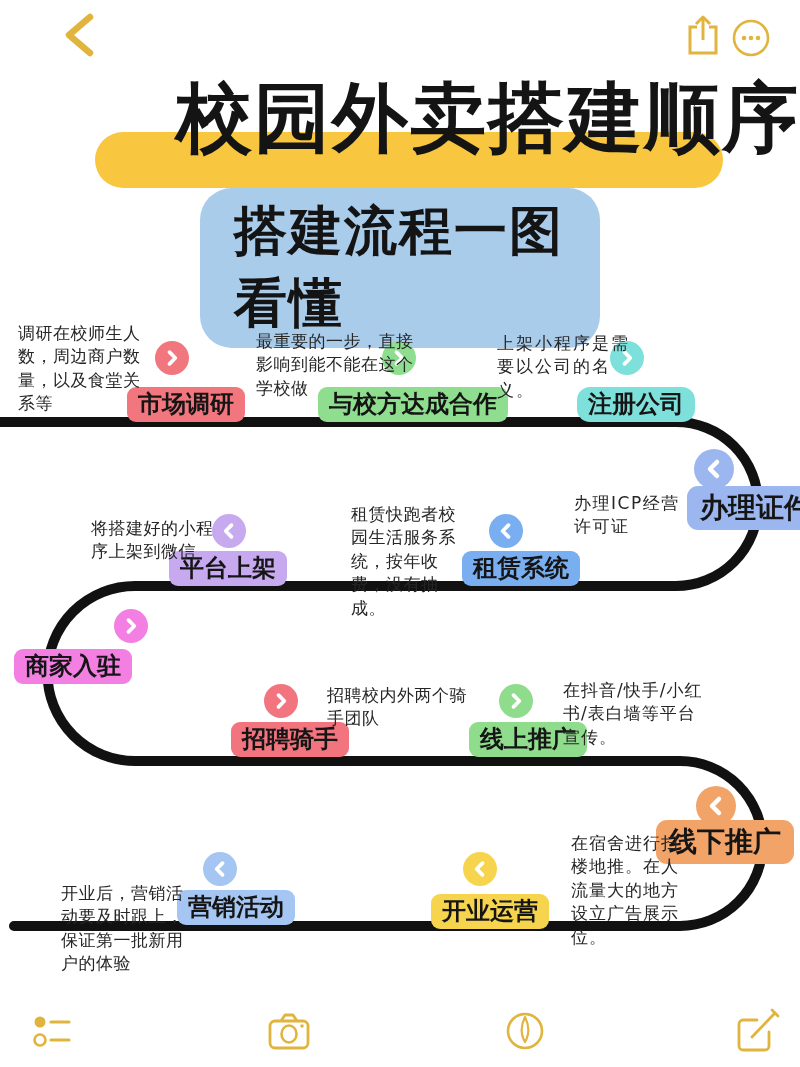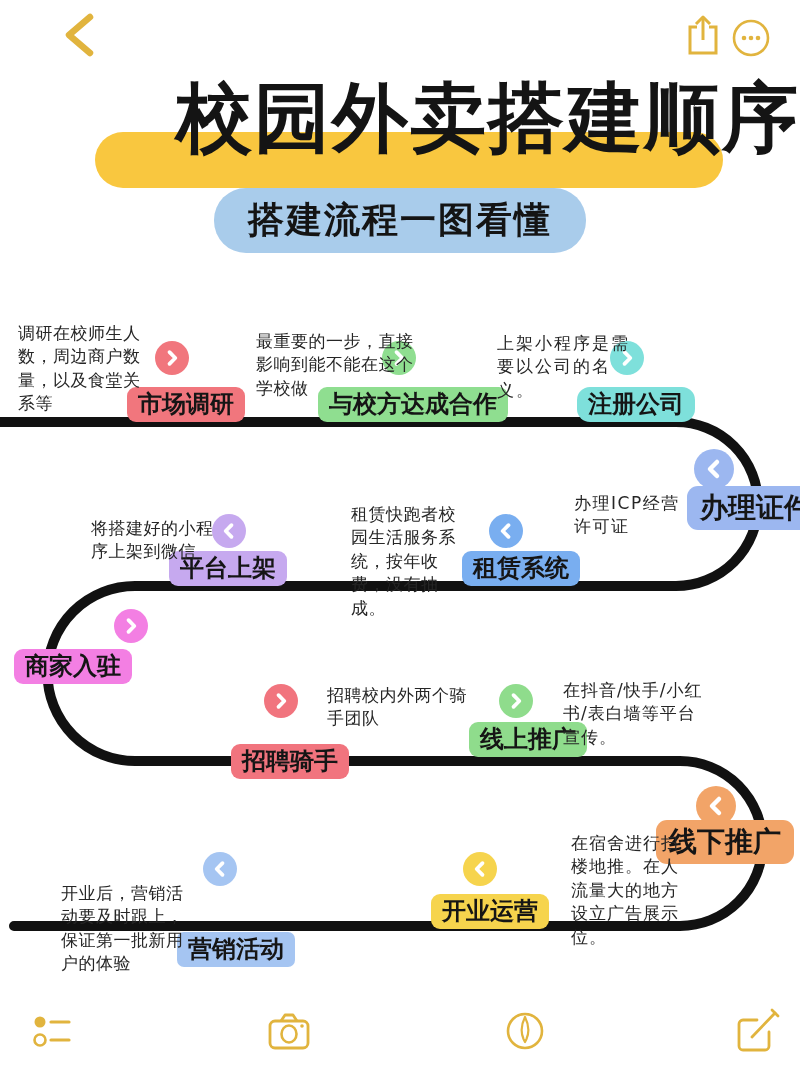--- a/index.html
+++ b/index.html
@@ -18,21 +18,21 @@
   .more-btn { left:731px; top:18px; width:40px; height:40px; }
 
   
   .title-wrap { position:absolute; top:80px; left:0; width:800px; text-align:right; }
   .title-highlight { position:absolute; left:95px; top:52px; width:628px; height:56px;
     background:#F9C73F; border-radius:28px; }
   .title-text { position:relative; font-size:76px; font-weight:900; color:#141414;
     letter-spacing:2px; line-height:1.0; }
   .subtitle-pill { position:absolute; top:188px; left:50%; transform:translateX(-50%);
     background:#A9CCEB; border-radius:32px; padding:8px 34px; }
-  .subtitle-text { font-size:36px; font-weight:900; color:#141414; letter-spacing:2px; }
+  .subtitle-text { font-size:53px; font-weight:900; color:#141414; letter-spacing:2px; }
 
   
   .snake { position:absolute; left:0; top:0; width:800px; height:1067px; }
 
   
   .chev { position:absolute; width:34px; height:34px; border-radius:50%;
     display:flex; align-items:center; justify-content:center; }
   .chev svg { width:20px; height:20px; }
   .chev.big { width:40px; height:40px; }
   .chev.big svg { width:24px; height:24px; }
@@ -44,22 +44,22 @@
 
   
   .c1 { left:155px; top:341px; } .c2 { left:382px; top:341px; } .c3 { left:610px; top:341px; }
   .c4 { left:694px; top:449px; } .c5 { left:489px; top:514px; } .c6 { left:212px; top:514px; }
   .c7 { left:114px; top:609px; } .c8 { left:264px; top:684px; } .c9 { left:499px; top:684px; }
   .c10 { left:696px; top:786px; } .c11 { left:463px; top:852px; } .c12 { left:203px; top:852px; }
 
   
   .l1 { left:127px; top:387px; } .l2 { left:318px; top:387px; } .l3 { left:577px; top:387px; }
   .l4 { left:687px; top:486px; } .l5 { left:462px; top:551px; } .l6 { left:169px; top:551px;text-align:right; }
-  .l7 { left:14px;  top:649px; } .l8 { left:231px; top:744px; } .l9 { left:469px; top:722px; }
-  .l10 { left:656px; top:820px; } .l11 { left:431px; top:894px; } .l12 { left:177px; top:932px;border-radius:7px; }
+  .l7 { left:14px;  top:649px; } .l8 { left:231px; top:722px; } .l9 { left:469px; top:722px; }
+  .l10 { left:656px; top:820px; } .l11 { left:431px; top:894px; } .l12 { left:177px; top:890px; }
 
   
   .n1 { left:18px;  top:322px; width:132px; }
   .n2 { left:256px; top:330px; width:162px; }
   .n3 { left:497px; top:332px; width:142px; letter-spacing:2px; }
   .n4 { left:574px; top:492px; width:120px; letter-spacing:1.5px; }
   .n5 { left:351px; top:503px; width:122px; }
   .n6 { left:91px;  top:517px; width:134px; }
   .n7 { left:127px; top:650px; width:152px; }
   .n8 { left:327px; top:684px; width:142px; }

